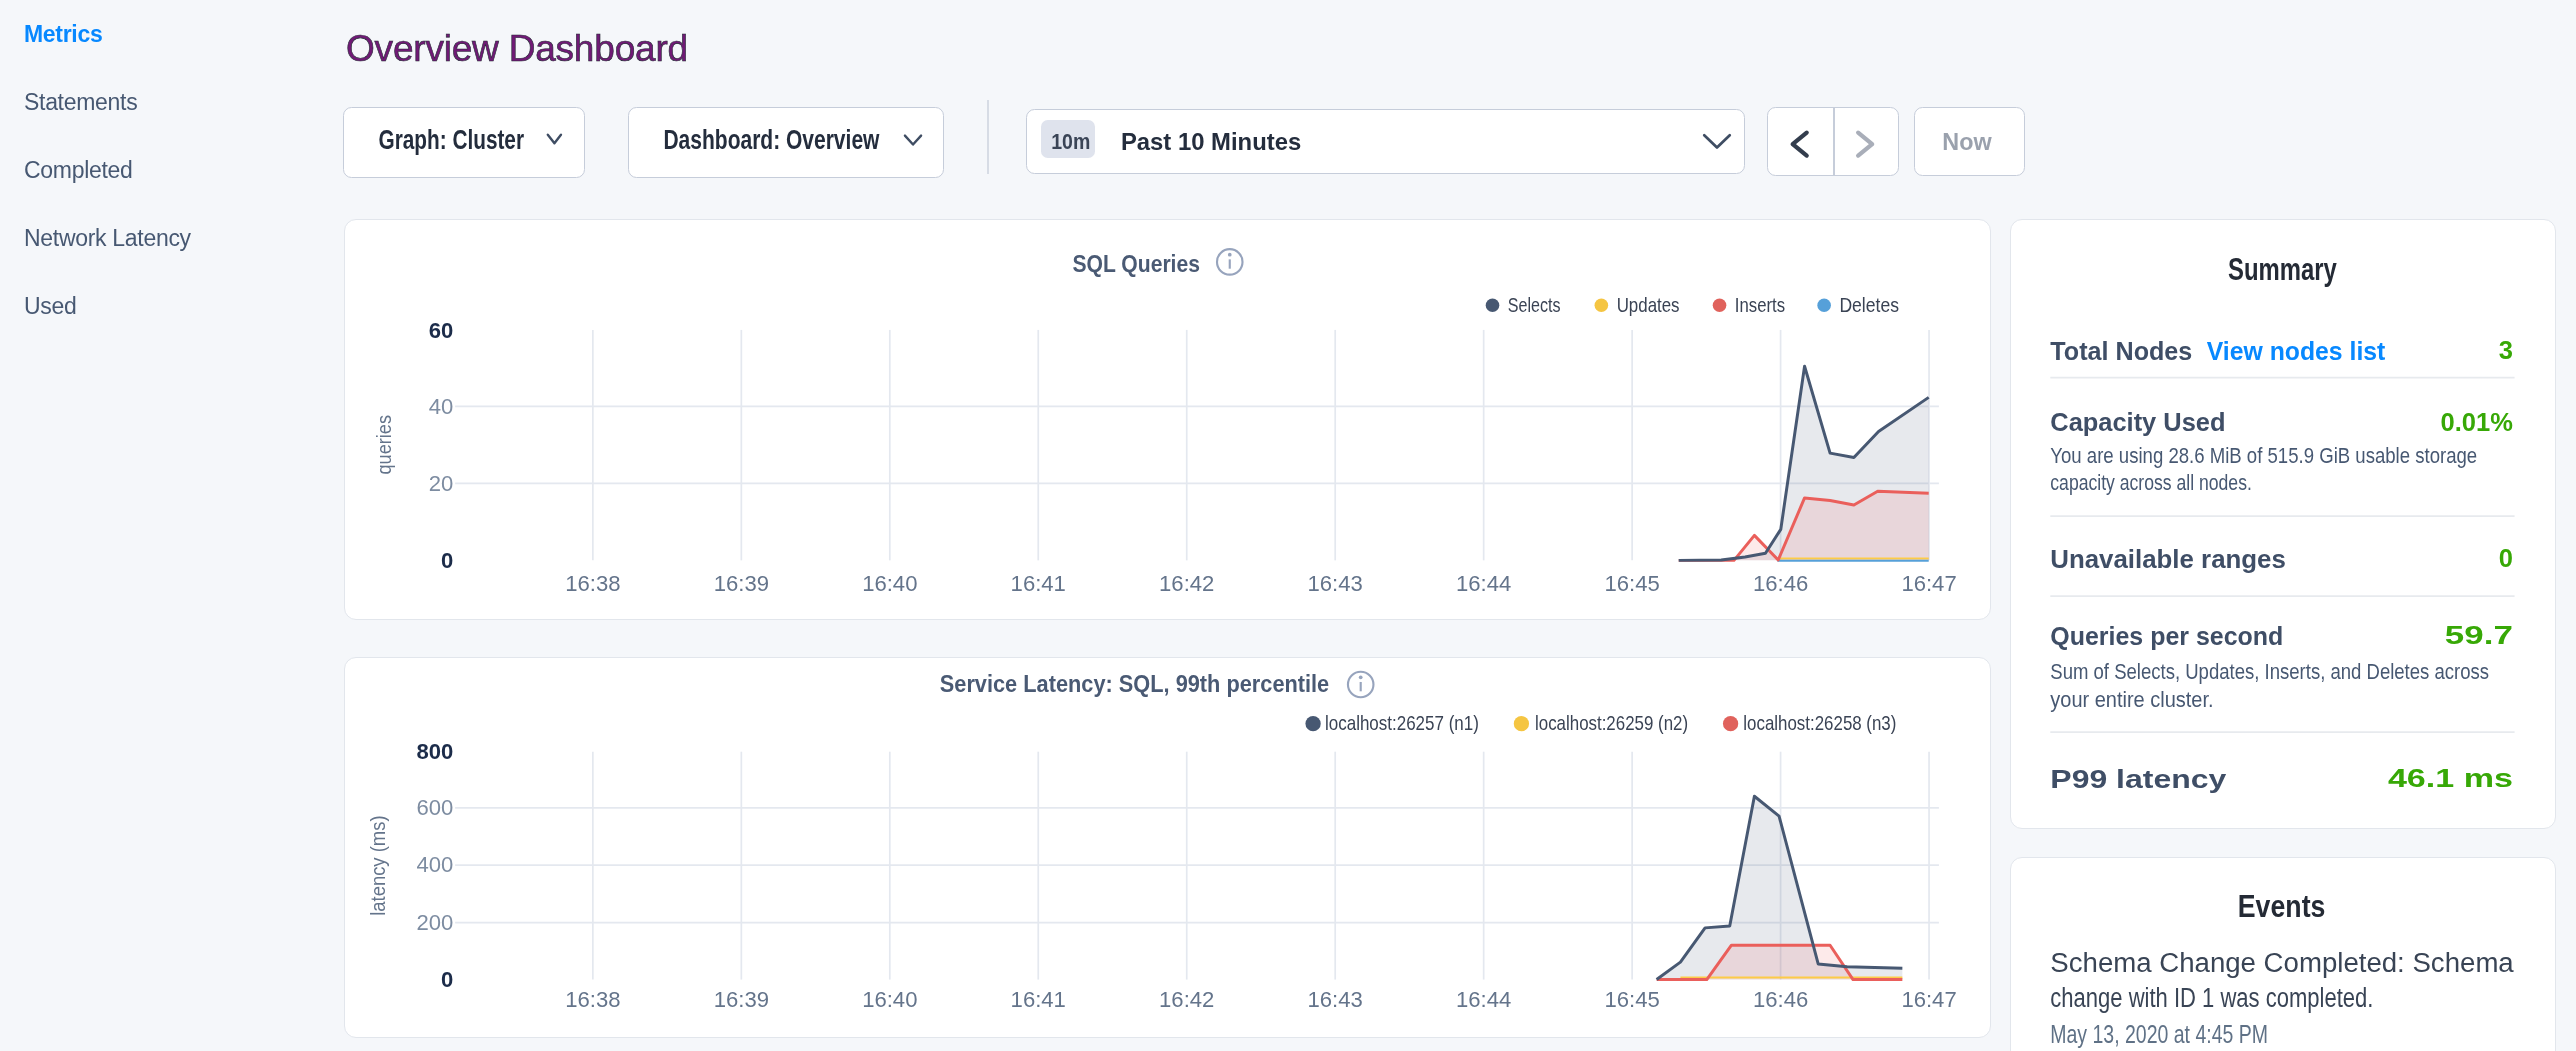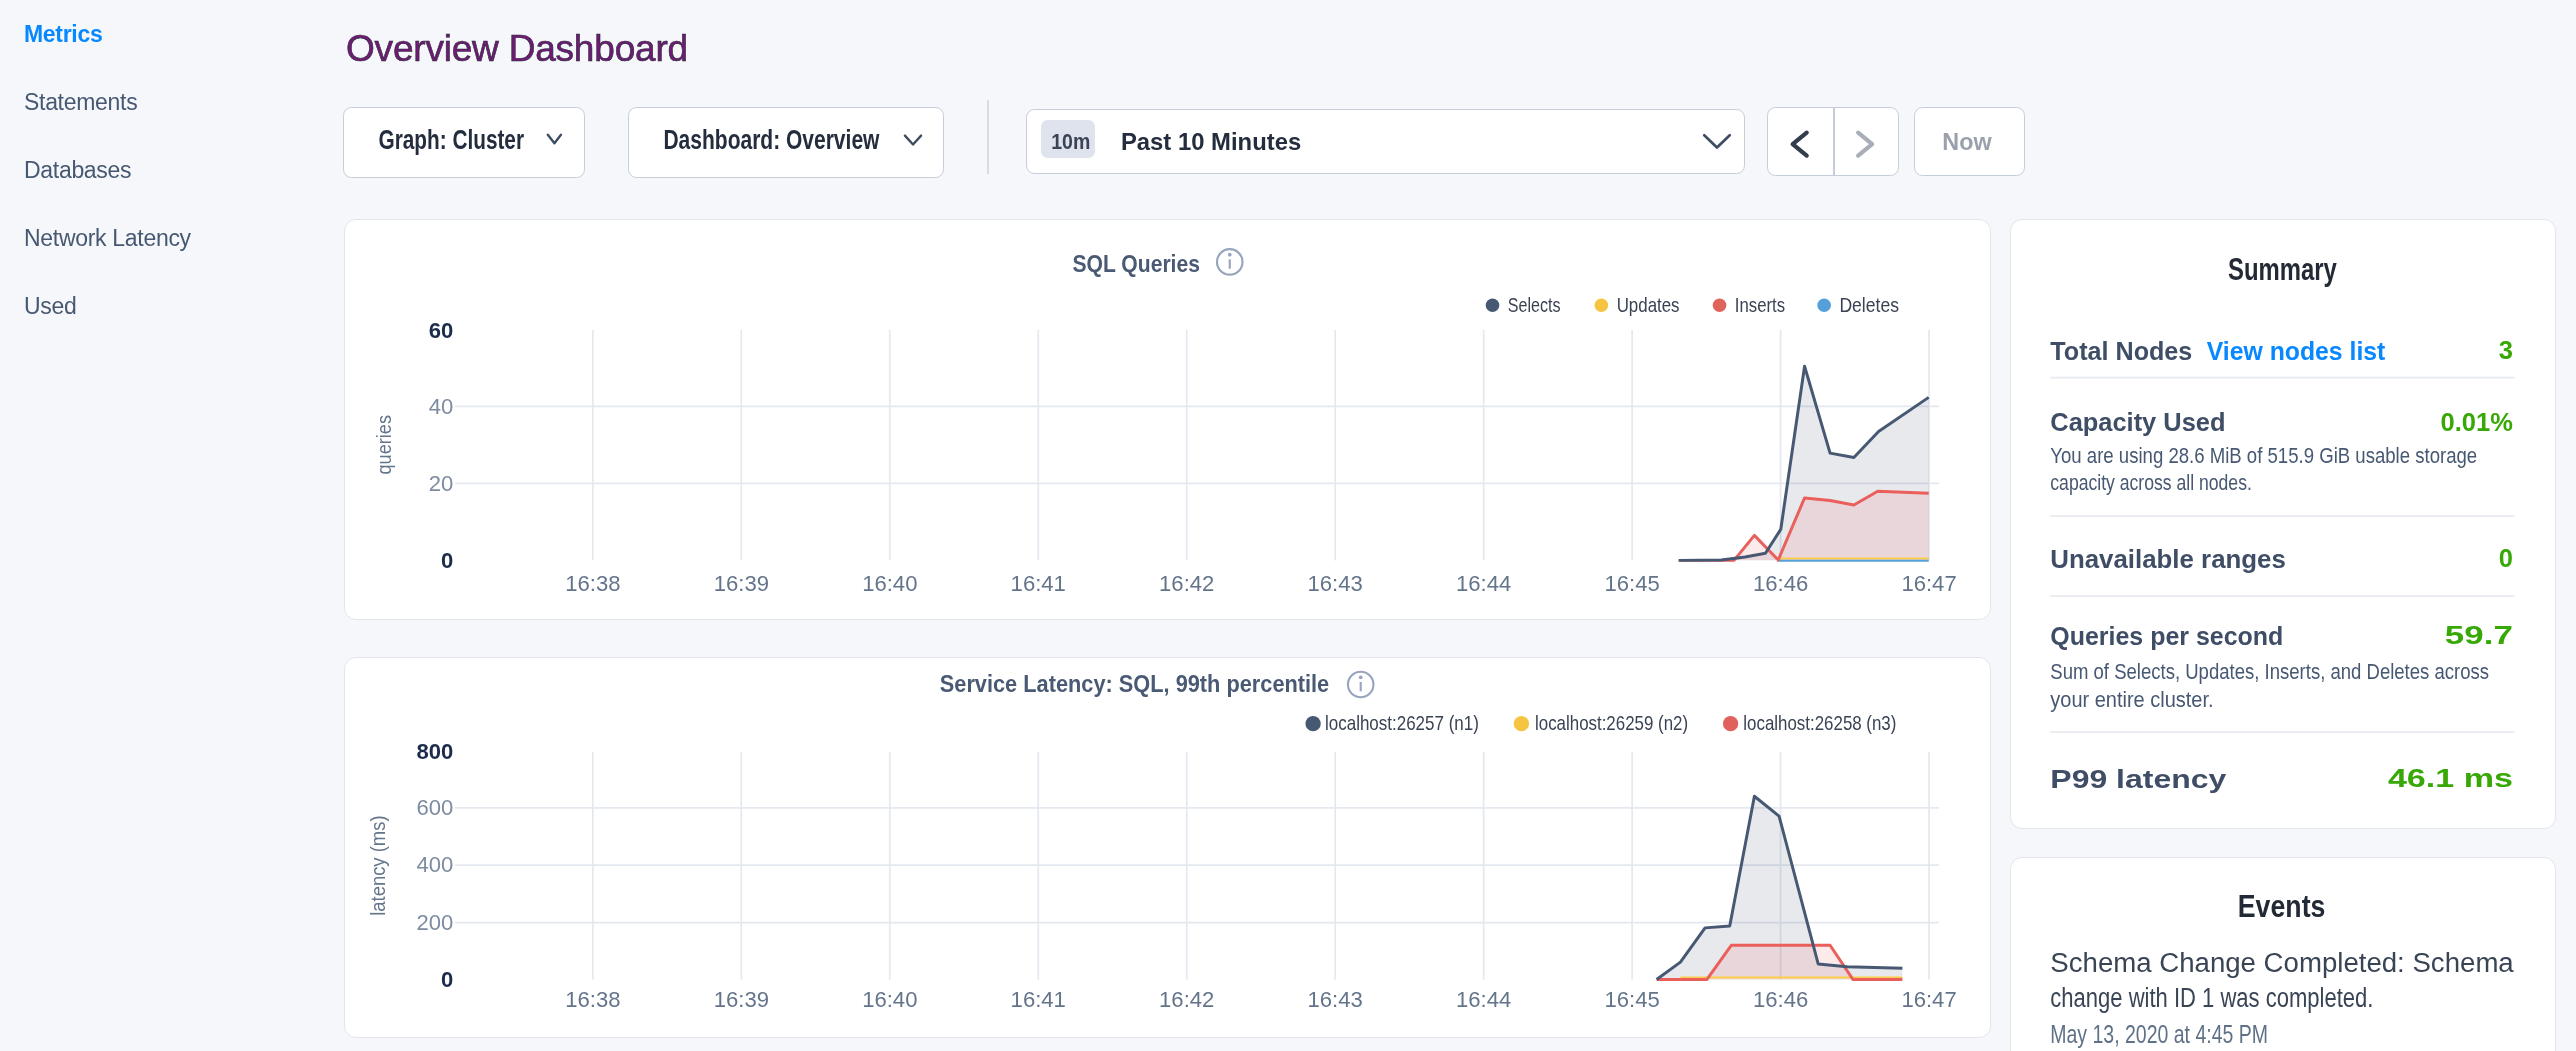--- a/index.html
+++ b/index.html
@@ -13,21 +13,21 @@
   .h1 { position:absolute; left:346px; top:30px; font-size:37px; font-weight:400; color:#701a75; line-height:37px; white-space:nowrap; letter-spacing:-0.2px; -webkit-text-stroke:0.6px #242a35; }
   .btn { position:absolute; background:#fff; border:1.7px solid #c6cdda; border-radius:8.5px; }
   
   .card { position:absolute; background:#fff; border:1.7px solid #e2e6ec; border-radius:12px; }
 </style>
 </head>
 <body>
 <ul class="nav">
   <li class="active">Metrics</li>
   <li>Statements</li>
-  <li>Databases</li>
+  <li>Completed</li>
   <li>Network Latency</li>
   <li>Used</li>
 </ul>
 
 <div class="h1">Overview Dashboard</div>
 
 <div class="btn" style="left:343px; top:107px; width:242px; height:71px;"></div>
 <div class="btn" style="left:628px; top:107px; width:316px; height:71px;"></div>
 <div class="abs" style="left:987px; top:100px; width:1.7px; height:74px; background:#d7dce5;"></div>
 <div class="btn" style="left:1026px; top:109px; width:719px; height:65px;">

